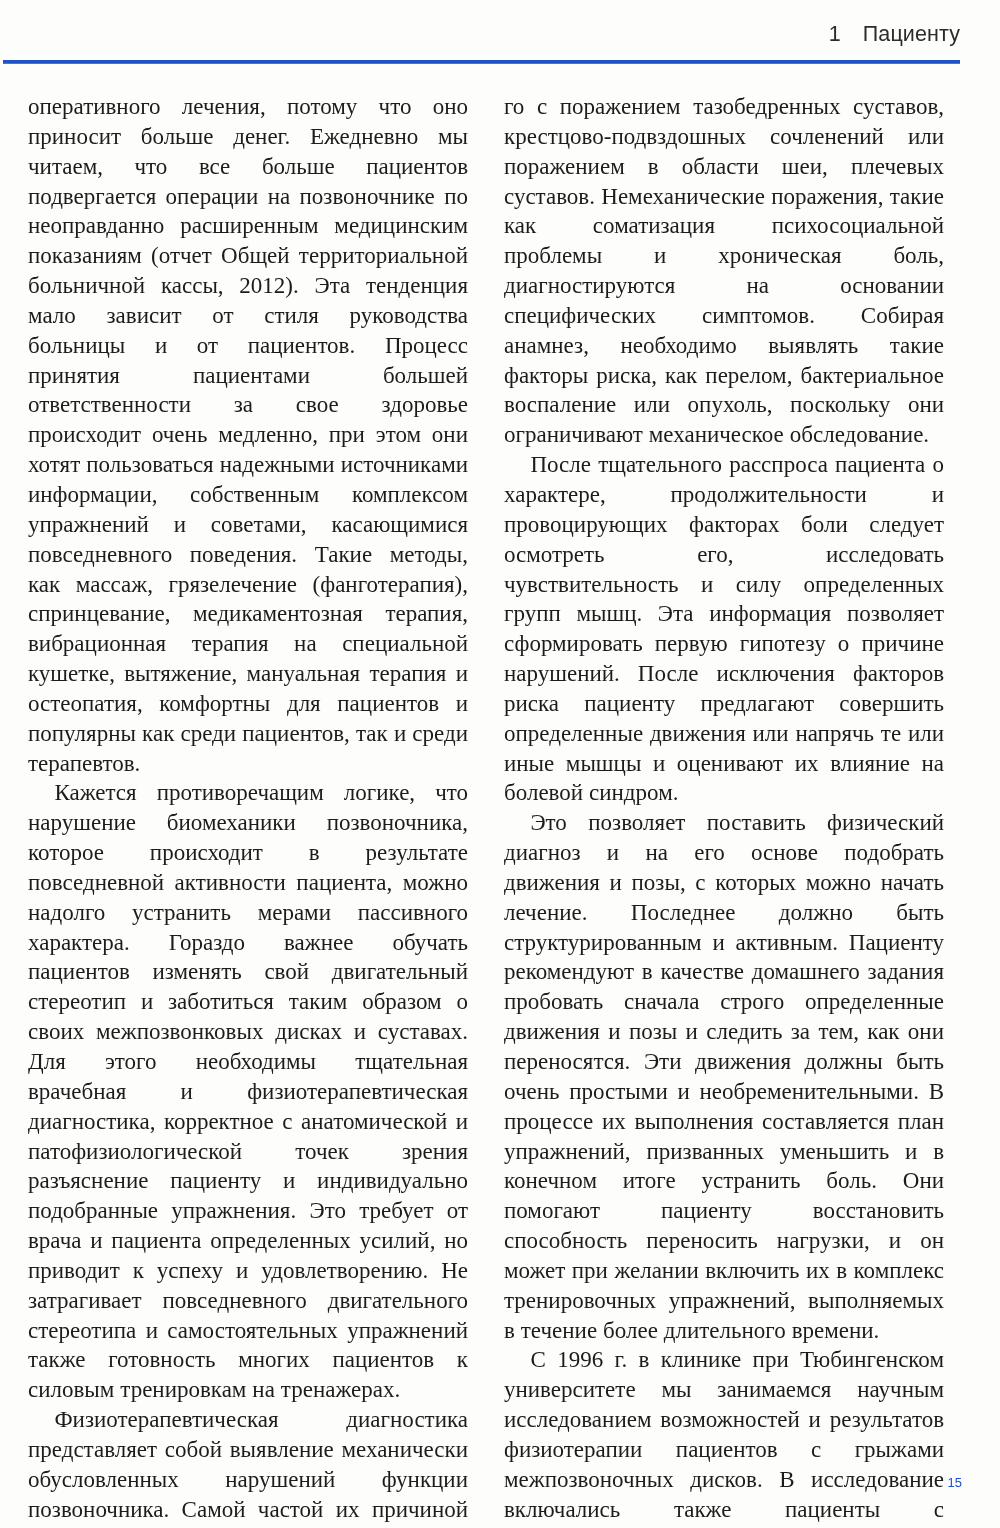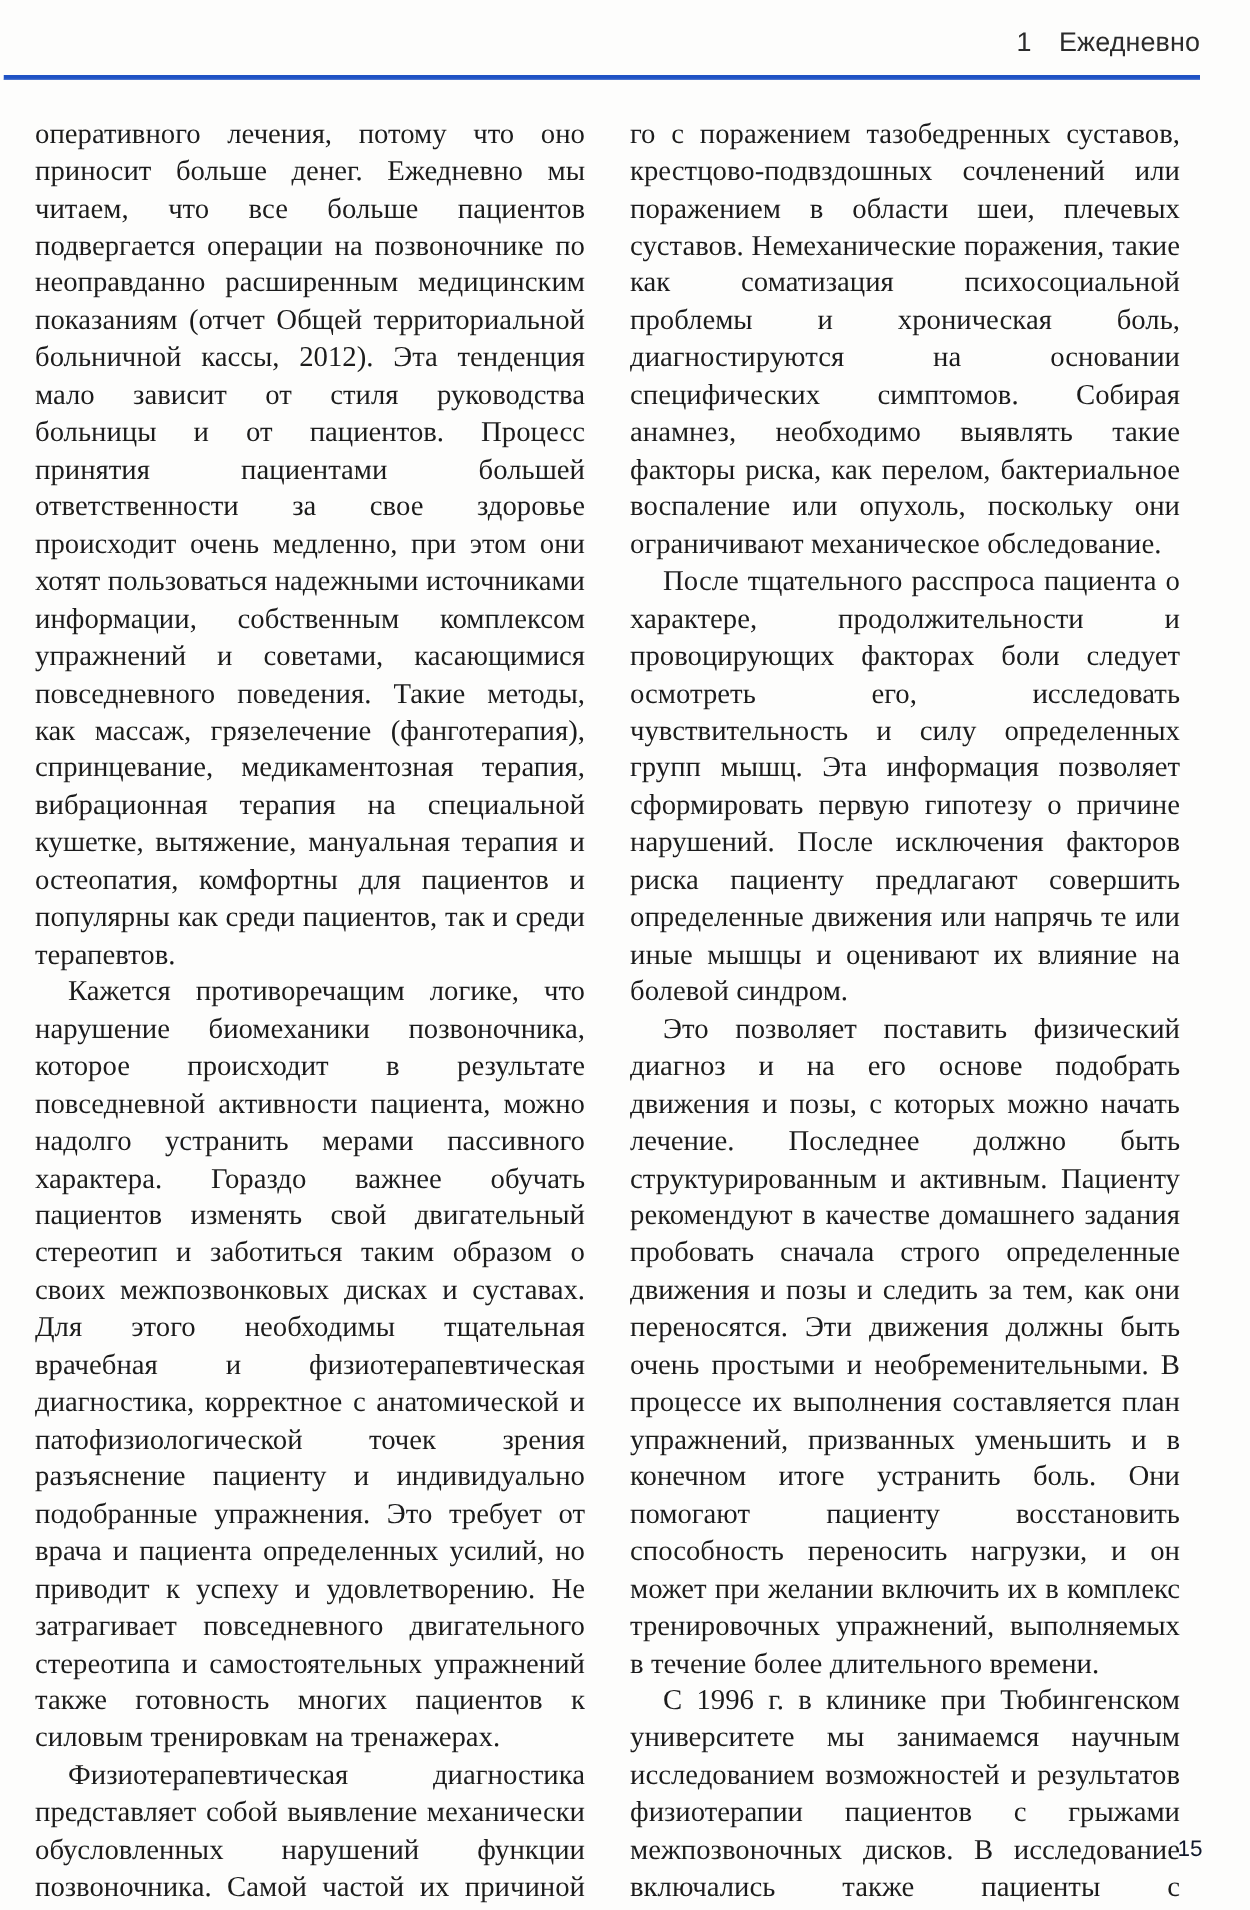--- a/index.html
+++ b/index.html
@@ -99,32 +99,32 @@
   .col p, .runhead, .folio {
     -webkit-font-smoothing: antialiased;
   }
 
   
   .folio {
     position: absolute;
     right: 38px;
     bottom: 38px;
     font-family: "Liberation Sans", "DejaVu Sans", sans-serif;
-    font-size: 18px;
-    color: #0f172a;
+    font-size: 13px;
+    color: #1d4ed8;
   }
 </style>
 </head>
 <body>
 
 <div class="page">
 
   <div class="runhead">
     <span class="chapnum">1</span>
-    <span class="chaptitle">Ежедневно</span>
+    <span class="chaptitle">Пациенту</span>
   </div>
 
   <div class="rule"></div>
 
   <div class="columns">
 
     <div class="col">
       <p>оперативного лечения, потому что оно приносит больше денег. Ежедневно мы читаем, что все больше пациентов подвергается операции на позвоночнике по неоправданно расширенным медицинским показаниям (отчет Общей территориальной больничной кассы, 2012). Эта тенденция мало зависит от стиля руководства больницы и от пациентов. Процесс принятия пациентами большей ответственности за свое здоровье происходит очень медленно, при этом они хотят пользоваться надежными источниками информации, собственным комплексом упражнений и советами, касающимися повседневного поведения. Такие методы, как массаж, грязелечение (фанготерапия), спринцевание, медикаментозная терапия, вибрационная терапия на специальной кушетке, вытяжение, мануальная терапия и остеопатия, комфортны для пациентов и популярны как среди пациентов, так и среди терапевтов.</p>
       <p>Кажется противоречащим логике, что нарушение биомеханики позвоночника, которое происходит в результате повседневной активности пациента, можно надолго устранить мерами пассивного характера. Гораздо важнее обучать пациентов изменять свой двигательный стереотип и заботиться таким образом о своих межпозвонковых дисках и суставах. Для этого необходимы тщательная врачебная и физиотерапевтическая диагностика, корректное с анатомической и патофизиологической точек зрения разъяснение пациенту и индивидуально подобранные упражнения. Это требует от врача и пациента определенных усилий, но приводит к успеху и удовлетворению. Не затрагивает повседневного двигательного стереотипа и самостоятельных упражнений также готовность многих пациентов к силовым тренировкам на тренажерах.</p>
       <p>Физиотерапевтическая диагностика представляет собой выявление механически обусловленных нарушений функции позвоночника. Самой частой их причиной служат поражения межпозвонковых дисков и их пролапс, сопровождаемые фасеточным синдромом, нестабильностью и спинальным/фораминальным стенозом. Ограничение проведения по нервным стволам может быть следствием этих заболеваний. Дифференциальную диагностику проводят прежде все-</p>

